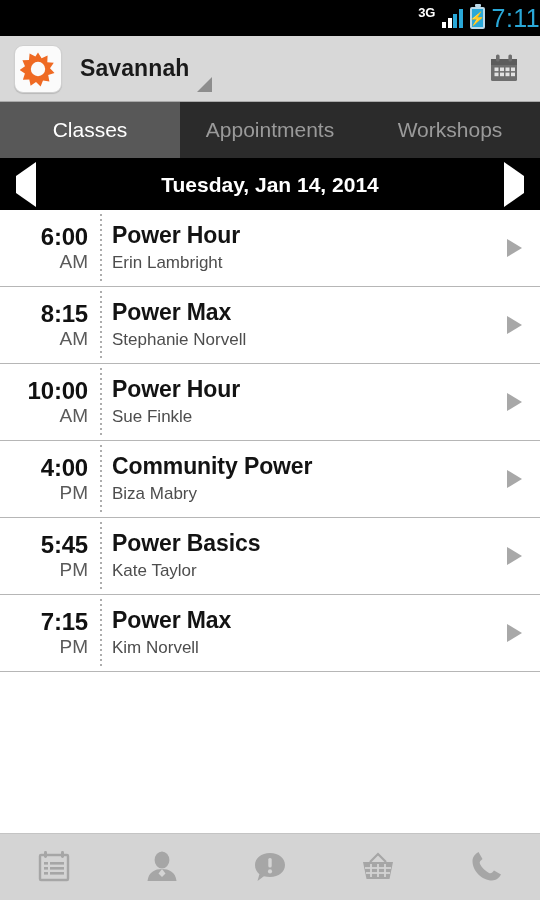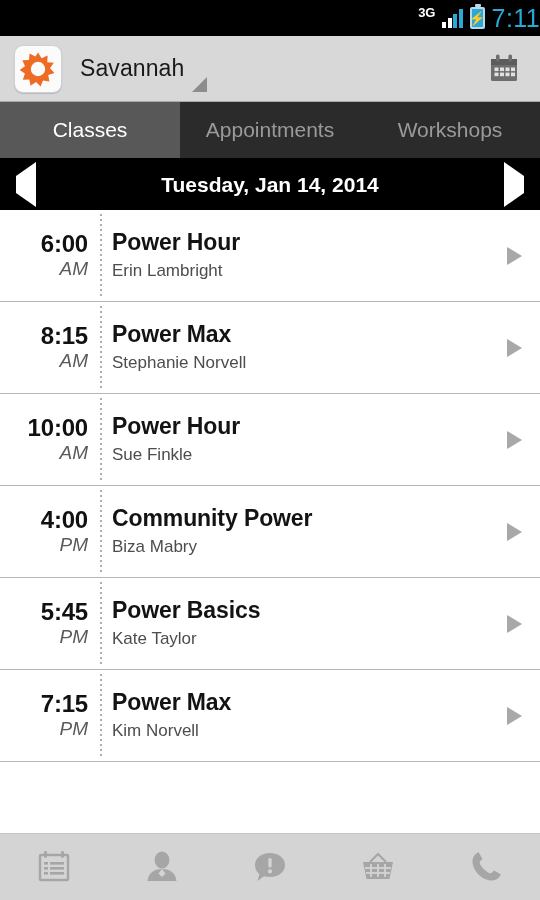--- a/index.html
+++ b/index.html
@@ -40,21 +40,21 @@
     display:flex; align-items:center; padding:0 14px 0 14px;
     position:relative;
   }
   .applogo {
     width:48px; height:48px; border-radius:9px; background:#fbfbfb;
     border:1px solid #cfcfcf;
     display:flex; align-items:center; justify-content:center; flex:0 0 48px;
     box-shadow:0 1px 1px rgba(0,0,0,.15);
   }
   .brand-wrap { display:flex; align-items:center; margin-left:18px; position:relative; }
-  .brandname { font-size:23px; font-weight:normal; color:#1a1a1a; letter-spacing:0.1px; }
+  .brandname { font-size:23px; font-weight:bold; color:#1a1a1a; letter-spacing:0.1px; }
   .caret-tri { position:absolute; left:100%; bottom:-10px; margin-left:8px;
                width:0; height:0; border-left:15px solid transparent;
                border-bottom:15px solid #8d8d8d; }
   .cal-btn { margin-left:auto; width:44px; height:44px;
              display:flex; align-items:center; justify-content:center; }
 
   
   .tabs { flex:0 0 58px; height:58px; display:flex; background:#2b2b2b;
           border-bottom:2px solid #000; }
   .tab { flex:1; display:flex; align-items:center; justify-content:center;
@@ -65,26 +65,26 @@
   .datebar { flex:0 0 50px; height:50px; background:#000;
              display:flex; align-items:center; padding:0 16px; }
   .arrow-l { width:0; height:0; border-top:14px solid transparent;
              border-bottom:14px solid transparent; border-right:20px solid #fff; }
   .arrow-r { width:0; height:0; border-top:14px solid transparent;
              border-bottom:14px solid transparent; border-left:20px solid #fff; }
   .datetext { flex:1; text-align:center; color:#fff; font-size:21px; font-weight:bold; }
 
   
   .list { flex:1 1 auto; background:#fff; overflow:hidden; }
-  .row { height:92px; display:flex; align-items:stretch; position:relative;
+  .row { height:77px; display:flex; align-items:stretch; position:relative;
          border-bottom:1px solid #b6b6b6; background:#fff; }
   .row .timecol { width:100px; flex:0 0 100px; display:flex; flex-direction:column;
                   align-items:flex-end; justify-content:center; padding-right:12px; }
   .t-time { font-size:24px; font-weight:bold; color:#111; line-height:1.12; letter-spacing:-0.2px; }
-  .t-mer  { font-size:19px; color:#5a5a5a; line-height:1.15;font-style:italic; }
+  .t-mer  { font-size:19px; color:#5a5a5a; line-height:1.15; }
   .dotline { position:absolute; left:100px; top:4px; bottom:4px; width:2px;
              background-image:linear-gradient(to bottom,#adadad 0 2px,transparent 2px 5px);
              background-size:2px 5px; }
   .row .infocol { flex:1; display:flex; flex-direction:column;
                   justify-content:center; padding-left:12px; }
   .c-name { font-size:23px; font-weight:bold; color:#131313; line-height:1.2; letter-spacing:-0.1px; }
   .c-inst { font-size:17px; color:#4d4d4d; line-height:1.3; margin-top:3px; }
   .row .gocol { width:52px; flex:0 0 52px; display:flex; align-items:center; justify-content:center; }
   .go-tri { width:0; height:0; border-top:9px solid transparent;
             border-bottom:9px solid transparent; border-left:15px solid #a8a8a8; }

